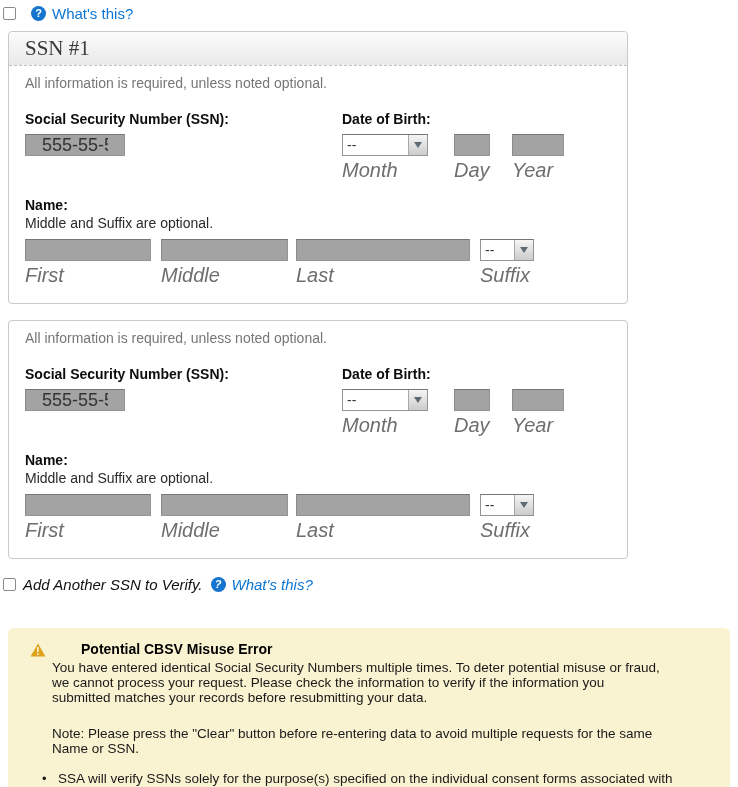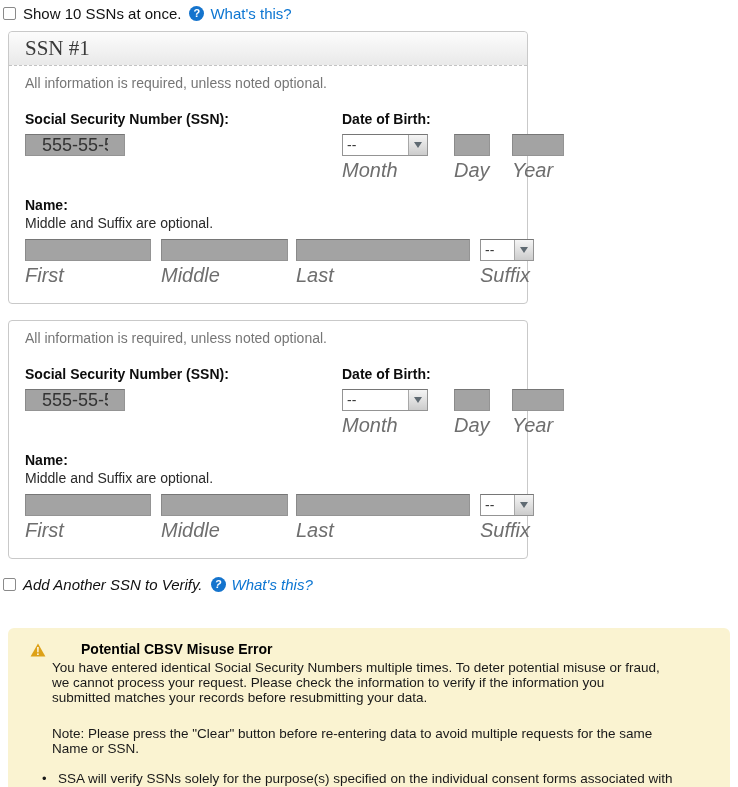--- a/index.html
+++ b/index.html
@@ -27,21 +27,21 @@
     width: 15px; height: 15px; border-radius: 50%;
     background: #1574cd; color: #fff;
     font-size: 11px; font-weight: bold;
     display: inline-flex; align-items: center; justify-content: center;
     margin: 0 6px 0 8px; cursor: pointer; flex: 0 0 auto;
   }
   .link { color: #0d76d2; font-size: 15px; text-decoration: none; cursor: pointer; }
 
   
   .panel {
-    width: 520px; margin-left: 5px;
+    width: 620px; margin-left: 5px;
     border: 1px solid #c9c9c9; border-radius: 4px;
     margin-bottom: 16px; background: #fff;
   }
   .panel-header {
     height: 34px;
     background: linear-gradient(#fcfcfc, #e9e9e9);
     border-bottom: 1px dashed #c3c3c3;
     border-radius: 4px 4px 0 0;
     display: flex; align-items: center;
     padding: 0 16px;
@@ -116,21 +116,20 @@
   .warn-note { white-space: pre-line; margin-top: 21px; }
   .bullet-row { display: flex; margin-top: 15px; padding-left: 12px; }
   .bullet-dot { width: 16px; flex: 0 0 auto; font-size: 13px; color: #191919; }
   .bullet-text { white-space: pre-line; flex: 1; }
 </style>
 </head>
 <body>
 
 <div class="check-row top">
   <span class="cbx"></span>
-  <span class="check-label">Show 10 SSNs at once.</span>
   <span class="help-icon">?</span>
   <a class="link">What's this?</a>
 </div>
 
 <section class="panel">
   <div class="panel-header">
     <span class="panel-title">SSN #1</span>
   </div>
   <div class="panel-body">
     <p class="req-note">All information is required, unless noted optional.</p>

